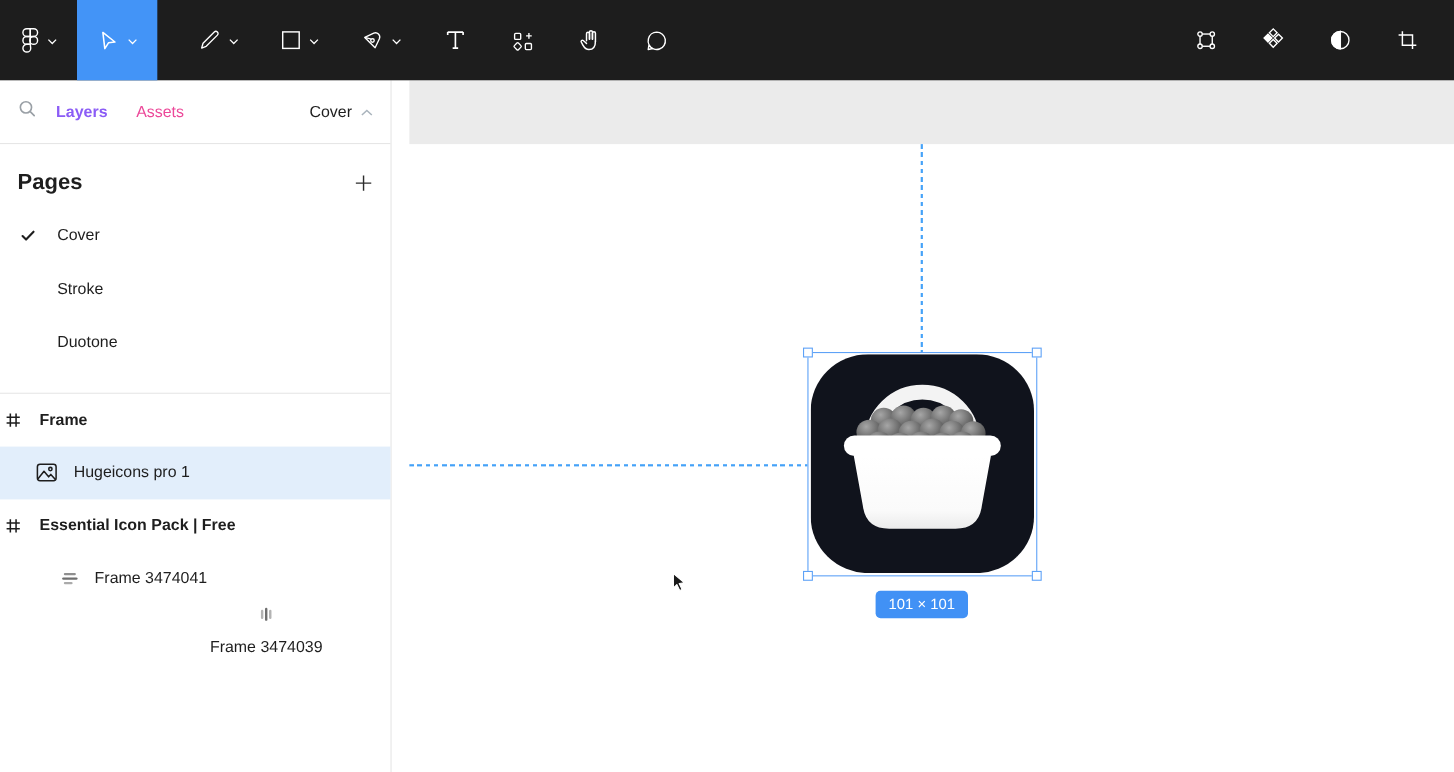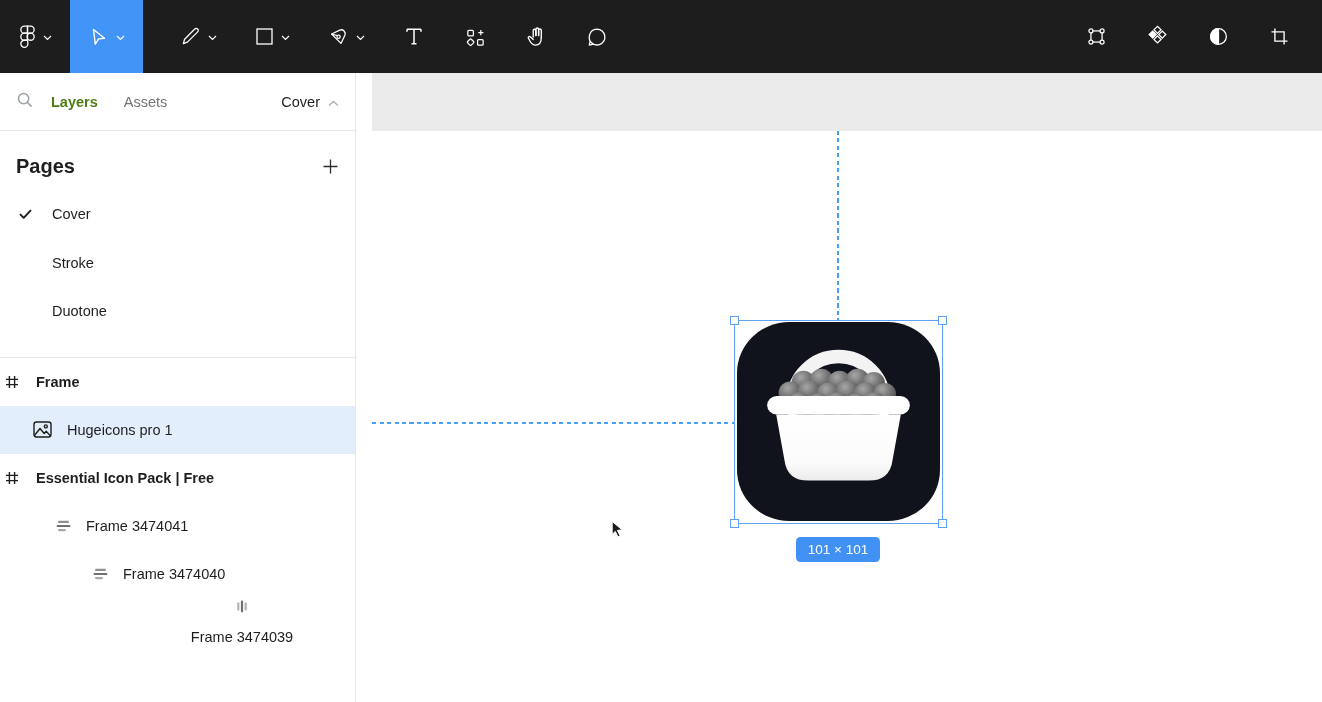--- a/index.html
+++ b/index.html
@@ -19,22 +19,22 @@
   .chev { margin-top:2px; }
   .tb-right { margin-left:auto; display:flex; align-items:stretch; margin-right:12px; }
   .tb-right .tbtn { width:61px; }
 
   
   .sidebar { position:absolute; left:0; top:73px; width:356px; height:629px;
     background:#fff; border-right:1px solid #e6e6e6; z-index:20; }
   .sb-head { height:58px; display:flex; align-items:center; padding:0 16px;
     border-bottom:1px solid #e6e6e6; }
   .sb-head .tab { font-size:14.5px; cursor:pointer; }
-  .tab-layers { font-weight:700; color:#4d7c0f; margin-left:17px;text-align:center; }
-  .tab-assets { font-weight:400; color:#737373; margin-left:26px; }
+  .tab-layers { font-weight:700; color:#8b5cf6; margin-left:17px;text-align:center; }
+  .tab-assets { font-weight:400; color:#ec4899; margin-left:26px; }
   .page-select { margin-left:auto; display:flex; align-items:center; gap:8px;
     cursor:pointer; font-size:14.5px; color:#1e1e1e; }
   .sb-section-pages { padding-top:11px; }
   .sb-row { height:48.5px; display:flex; align-items:center; font-size:14.5px;
     color:#1e1e1e; cursor:pointer; position:relative; }
   .pages-header { height:48px; display:flex; align-items:center; padding:0 16px; }
   .pages-header .ttl { font-size:20px; font-weight:700; color:#1e1e1e; }
   .pages-header .plus { margin-left:auto; cursor:pointer; display:flex; }
   .pg-check { position:absolute; left:19px; width:14px; display:flex; }
   .pg-label { position:absolute; left:52px; }
@@ -305,30 +305,20 @@
       <span class="ic">
         <svg width="17" height="16" viewBox="0 0 17 16" fill="none">
           <rect x="3" y="2.8" width="11" height="2.2" rx="1.1" fill="#8f8f8f"></rect>
           <rect x="1.5" y="6.9" width="14" height="2.2" rx="1.1" fill="#6f6f6f"></rect>
           <rect x="3" y="11" width="8" height="2.2" rx="1.1" fill="#aaaaaa"></rect>
         </svg>
       </span>
       <span>Frame 3474041</span>
     </div>
 
-    <div class="sb-row lyr ind2">
-      <span class="ic">
-        <svg width="17" height="16" viewBox="0 0 17 16" fill="none">
-          <rect x="3" y="2.8" width="11" height="2.2" rx="1.1" fill="#8f8f8f"></rect>
-          <rect x="1.5" y="6.9" width="14" height="2.2" rx="1.1" fill="#6f6f6f"></rect>
-          <rect x="3" y="11" width="8" height="2.2" rx="1.1" fill="#aaaaaa"></rect>
-        </svg>
-      </span>
-      <span>Frame 3474040</span>
-    </div>
 
     <div class="sb-row lyr ind3">
       <span class="ic">
         <svg width="16" height="17" viewBox="0 0 16 17" fill="none">
           <rect x="3.2" y="4.3" width="2.2" height="8.4" rx="1.1" fill="#b3b3b3"></rect>
           <rect x="6.9" y="2.6" width="2.2" height="11.8" rx="1.1" fill="#6f6f6f"></rect>
           <rect x="10.6" y="4.3" width="2.2" height="8.4" rx="1.1" fill="#b3b3b3"></rect>
         </svg>
       </span>
       <span>Frame 3474039</span>

